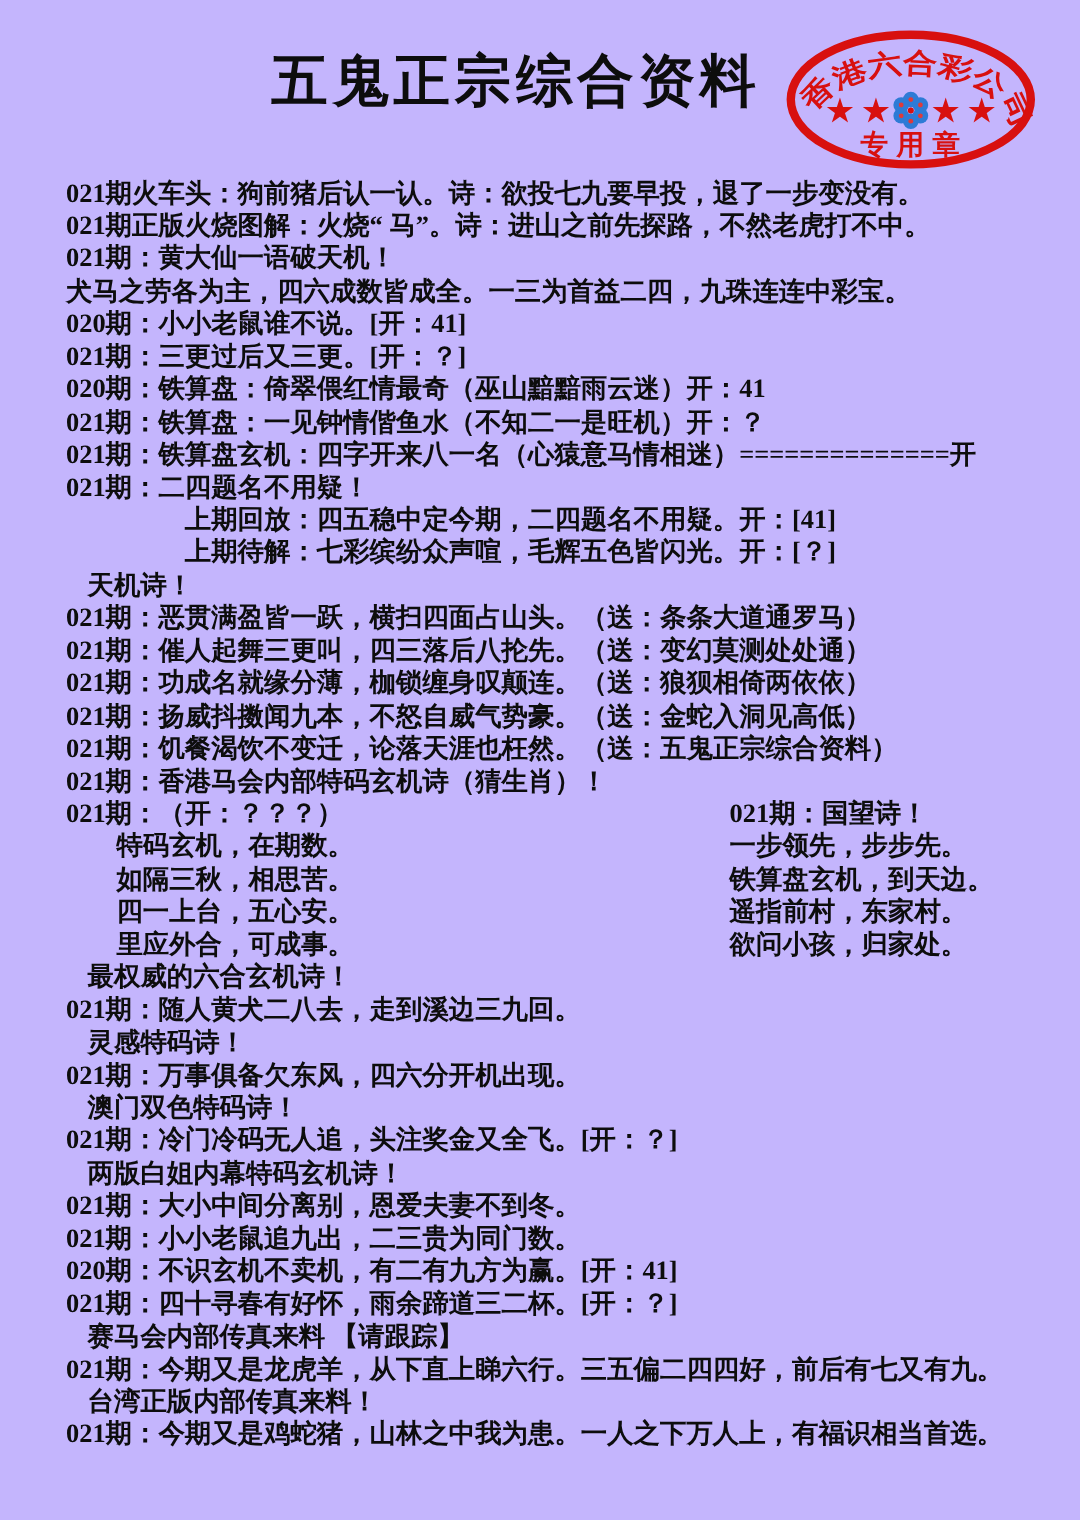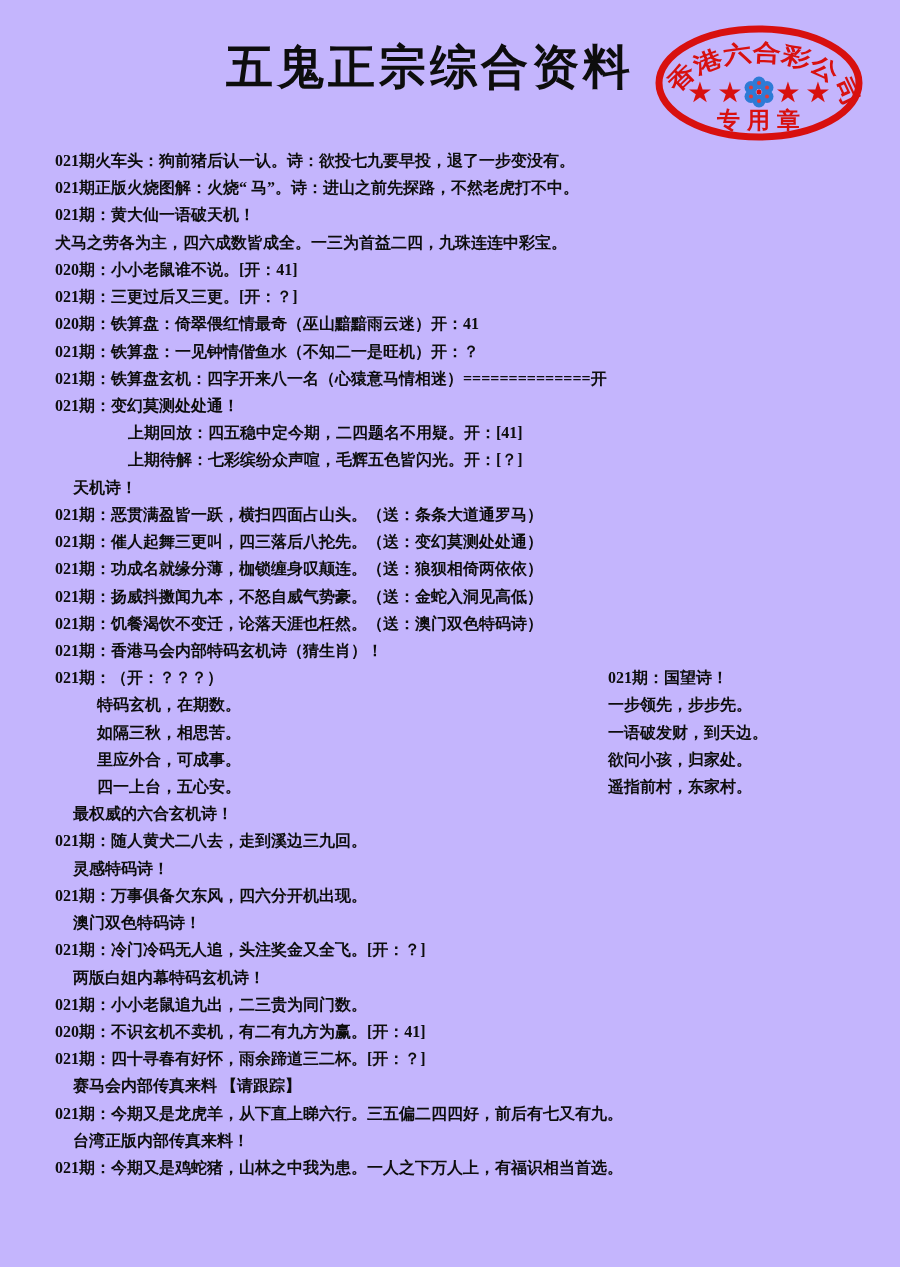--- a/index.html
+++ b/index.html
@@ -29,28 +29,28 @@
   .stamp .bottom-text{font-size:23px;fill:#d8100f;text-anchor:middle;letter-spacing:7px;}
   
   .doc-body{
     position:absolute;
     top:147px;left:55px;width:845px;
   }
   .row{
     position:relative;
     height:27.23px;
     line-height:27.23px;
-    font-size:16px;
+    font-size:22px;
     white-space:nowrap;
   }
   .row .cell{display:inline-block;}
   .indent-0 .cell{margin-left:0;}
   .indent-1 .cell{margin-left:18px;}
   .indent-2 .cell{margin-left:42px;text-align:right;}
-  .indent-3 .cell{margin-left:73px;}
+  .indent-3 .cell{margin-left:99px;}
   .right-col{
     position:absolute;
     left:553px;top:0;
     white-space:nowrap;
   }
 </style>
 </head>
 <body>
 
 <div class="page">
@@ -88,42 +88,43 @@
   <div class="doc-body" id="doc-body">
       <div class="row indent-0"><span class="cell">021期火车头：狗前猪后认一认。诗：欲投七九要早投，退了一步变没有。</span></div>
       <div class="row indent-0"><span class="cell">021期正版火烧图解：火烧“ 马”。诗：进山之前先探路，不然老虎打不中。</span></div>
       <div class="row indent-0"><span class="cell">021期：黄大仙一语破天机！</span></div>
       <div class="row indent-0"><span class="cell">犬马之劳各为主，四六成数皆成全。一三为首益二四，九珠连连中彩宝。</span></div>
       <div class="row indent-0"><span class="cell">020期：小小老鼠谁不说。[开：41]</span></div>
       <div class="row indent-0"><span class="cell">021期：三更过后又三更。[开：？]</span></div>
       <div class="row indent-0"><span class="cell">020期：铁算盘：倚翠偎红情最奇（巫山黯黯雨云迷）开：41</span></div>
       <div class="row indent-0"><span class="cell">021期：铁算盘：一见钟情偕鱼水（不知二一是旺机）开：？</span></div>
       <div class="row indent-0"><span class="cell">021期：铁算盘玄机：四字开来八一名（心猿意马情相迷）==============开</span></div>
-      <div class="row indent-0"><span class="cell">021期：变幻莫测处处通！</span></div>
+      <div class="row indent-0"><span class="cell">021期：二四题名不用疑！</span></div>
       <div class="row indent-3"><span class="cell">上期回放：四五稳中定今期，二四题名不用疑。开：[41]</span></div>
       <div class="row indent-3"><span class="cell">上期待解：七彩缤纷众声喧，毛辉五色皆闪光。开：[？]</span></div>
       <div class="row indent-1"><span class="cell">天机诗！</span></div>
       <div class="row indent-0"><span class="cell">021期：恶贯满盈皆一跃，横扫四面占山头。（送：条条大道通罗马）</span></div>
       <div class="row indent-0"><span class="cell">021期：催人起舞三更叫，四三落后八抡先。（送：变幻莫测处处通）</span></div>
       <div class="row indent-0"><span class="cell">021期：功成名就缘分薄，枷锁缠身叹颠连。（送：狼狈相倚两依依）</span></div>
       <div class="row indent-0"><span class="cell">021期：扬威抖擞闻九本，不怒自威气势豪。（送：金蛇入洞见高低）</span></div>
-      <div class="row indent-0"><span class="cell">021期：饥餐渴饮不变迁，论落天涯也枉然。（送：澳门双色特码诗）</span></div>
+      <div class="row indent-0"><span class="cell">021期：饥餐渴饮不变迁，论落天涯也枉然。（送：五鬼正宗综合资料）</span></div>
       <div class="row indent-0"><span class="cell">021期：香港马会内部特码玄机诗（猜生肖）！</span></div>
       <div class="row indent-0"><span class="cell">021期：（开：？？？）</span><span class="right-col">021期：国望诗！</span></div>
       <div class="row indent-2"><span class="cell">特码玄机，在期数。</span><span class="right-col">一步领先，步步先。</span></div>
-      <div class="row indent-2"><span class="cell">如隔三秋，相思苦。</span><span class="right-col">一语破发财，到天边。</span></div>
+      <div class="row indent-2"><span class="cell">如隔三秋，相思苦。</span><span class="right-col">铁算盘玄机，到天边。</span></div>
+      <div class="row indent-2"><span class="cell">四一上台，五心安。</span><span class="right-col">遥指前村，东家村。</span></div>
       <div class="row indent-2"><span class="cell">里应外合，可成事。</span><span class="right-col">欲问小孩，归家处。</span></div>
-      <div class="row indent-2"><span class="cell">四一上台，五心安。</span><span class="right-col">遥指前村，东家村。</span></div>
       <div class="row indent-1"><span class="cell">最权威的六合玄机诗！</span></div>
       <div class="row indent-0"><span class="cell">021期：随人黄犬二八去，走到溪边三九回。</span></div>
       <div class="row indent-1"><span class="cell">灵感特码诗！</span></div>
       <div class="row indent-0"><span class="cell">021期：万事俱备欠东风，四六分开机出现。</span></div>
       <div class="row indent-1"><span class="cell">澳门双色特码诗！</span></div>
       <div class="row indent-0"><span class="cell">021期：冷门冷码无人追，头注奖金又全飞。[开：？]</span></div>
       <div class="row indent-1"><span class="cell">两版白姐内幕特码玄机诗！</span></div>
+      <div class="row indent-0"><span class="cell">021期：大小中间分离别，恩爱夫妻不到冬。</span></div>
       <div class="row indent-0"><span class="cell">021期：小小老鼠追九出，二三贵为同门数。</span></div>
       <div class="row indent-0"><span class="cell">020期：不识玄机不卖机，有二有九方为赢。[开：41]</span></div>
       <div class="row indent-0"><span class="cell">021期：四十寻春有好怀，雨余蹄道三二杯。[开：？]</span></div>
       <div class="row indent-1"><span class="cell">赛马会内部传真来料 【请跟踪】</span></div>
       <div class="row indent-0"><span class="cell">021期：今期又是龙虎羊，从下直上睇六行。三五偏二四四好，前后有七又有九。</span></div>
       <div class="row indent-1"><span class="cell">台湾正版内部传真来料！</span></div>
       <div class="row indent-0"><span class="cell">021期：今期又是鸡蛇猪，山林之中我为患。一人之下万人上，有福识相当首选。</span></div>
     </div>
 
 </div>

